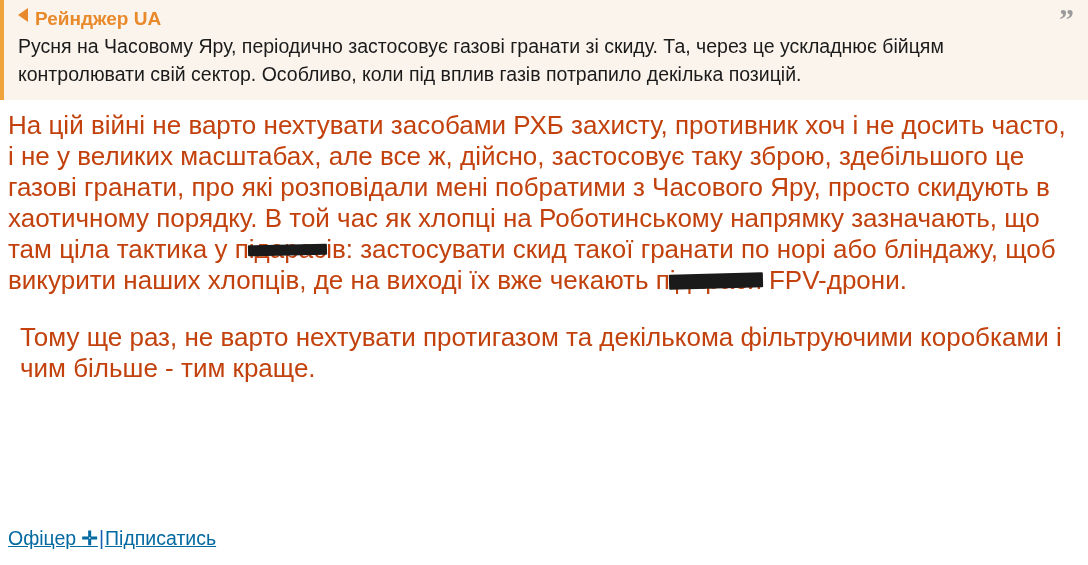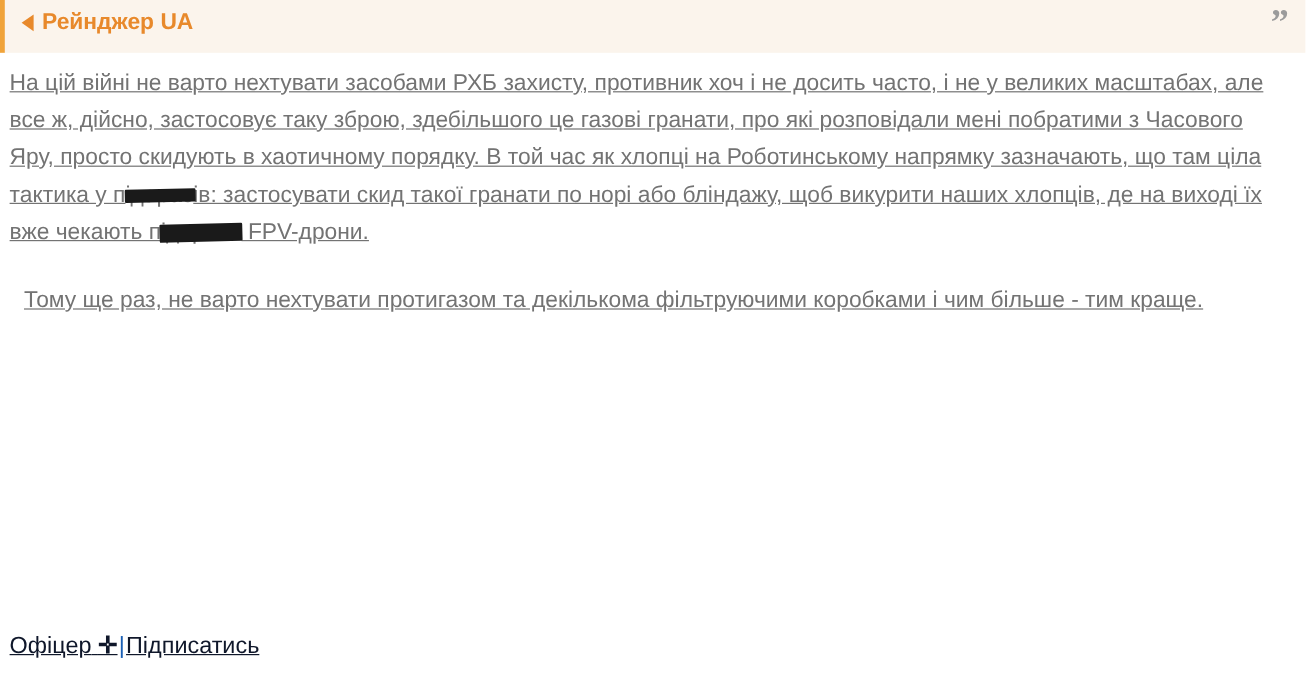--- a/index.html
+++ b/index.html
@@ -30,21 +30,21 @@
     margin: 0;
     background: #fbf4ec;
     border-left: 4px solid #f0a33a;
     padding: 8px 60px 12px 14px;
     box-sizing: border-box;
     width: 1088px;
   }
 
   .quote-header {
     display: flex;
-    align-items: center;
+    align-items: flex-start;
     gap: 6px;
     margin-bottom: 2px;
   }
 
   .speaker-icon {
     display: inline-block;
     width: 0;
     height: 0;
     border-top: 7px solid transparent;
     border-bottom: 7px solid transparent;
@@ -77,26 +77,25 @@
     user-select: none;
   }
 
   
   .body-wrap {
     padding: 10px 16px 0 8px;
     box-sizing: border-box;
   }
 
   .para {
-    font-size: 19px;
+    font-size: 26px;
     line-height: 31px;
-    color: #737373;
+    color: #c2410c;
     margin: 0 0 26px 0;
     position: relative;
-    text-decoration: underline;
   }
 
   .para:last-of-type {
     margin-bottom: 0;
     margin-left: 12px;
   }
 
   
   .redact {
     position: relative;
@@ -123,21 +122,21 @@
   
   .footer-links {
     position: absolute;
     left: 8px;
     bottom: 14px;
     font-size: 19.5px;
     line-height: 26px;
     color: #1a5fb4;
   }
   .footer-links a {
-    color: #0f172a;
+    color: #0369a1;
     text-decoration: underline;
     cursor: pointer;
   }
   .footer-sep {
     color: #1a5fb4;
     text-decoration: underline;
     padding: 0 1px;
   }
   .plus-glyph {
     font-weight: bold;
@@ -147,20 +146,21 @@
 <body>
 
 <div class="page">
 
   <div class="quote-block">
     <span class="quote-mark">”</span>
     <div class="quote-header">
       <span class="speaker-icon"></span>
       <span class="quote-author">Рейнджер UA</span>
     </div>
+    <div class="quote-text">Русня на Часовому Яру, періодично застосовує газові гранати зі скиду. Та, через це ускладнює бійцям контролювати свій сектор. Особливо, коли під вплив газів потрапило декілька позицій.</div>
   </div>
 
   <div class="body-wrap">
     <p class="para"><span>На цій війні не варто нехтувати засобами РХБ захисту, противник хоч і не досить часто, і не у великих масштабах, але все ж, дійсно, застосовує таку зброю, здебільшого це газові гранати, про які розповідали мені побратими з Часового Яру, просто скидують в хаотичному порядку. В той час як хлопці на Роботинському напрямку зазначають, що там ціла тактика у п</span><span class="redact">ідарас</span><span>ів: застосувати скид такої гранати по норі або бліндажу, щоб викурити наших хлопців, де на виході їх вже чекають п</span><span class="redact thick">ідараси</span><span> FPV-дрони.</span></p>
 
     <p class="para">Тому ще раз, не варто нехтувати протигазом та декількома фільтруючими коробками і чим більше - тим краще.</p>
   </div>
 
   <div class="footer-links">
     <a href="#"><span>Офіцер</span> <span class="plus-glyph">✛</span></a><span class="footer-sep">|</span><a href="#">Підписатись</a>

